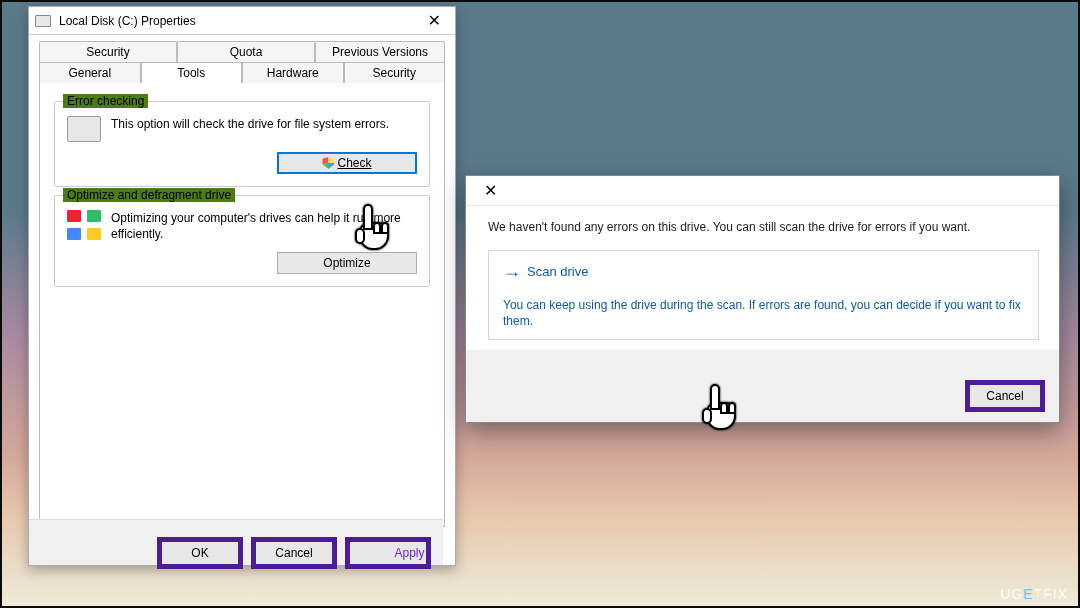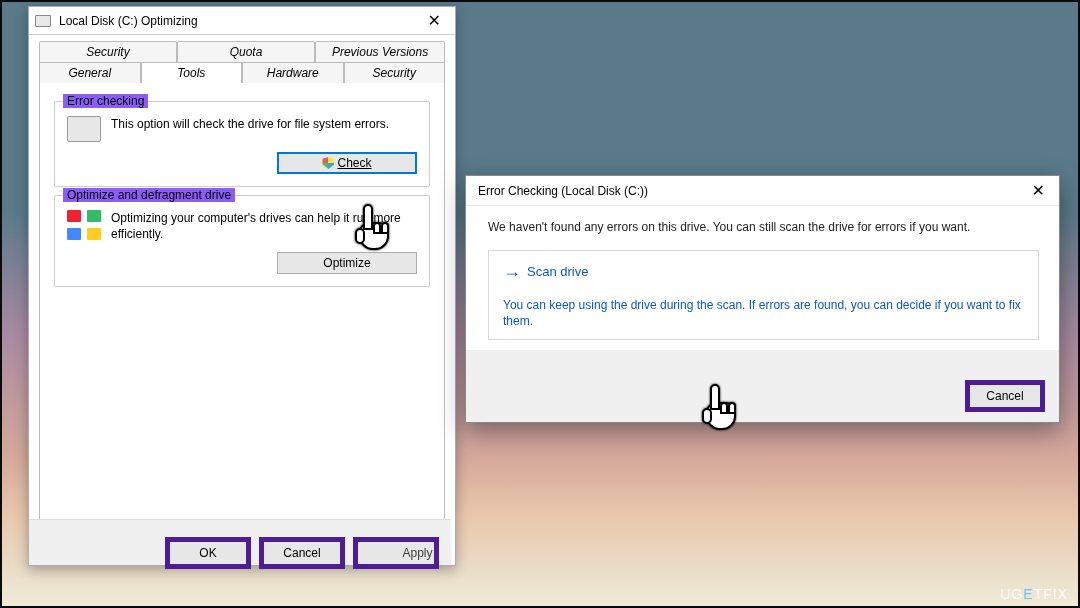--- a/index.html
+++ b/index.html
@@ -26,21 +26,21 @@
   border-bottom: 1px solid #ccc;
 }
 .tb-icon {
   width: 16px; height: 12px; background: #e8e8e8; border: 1px solid #888;
   border-radius: 1px; margin-right: 8px; display: inline-block;
 }
 .tb-title { font-size: 12px; flex: 1; }
 .tb-close { font-size: 16px; padding: 0 8px; cursor: pointer; }
 
 .tabs-wrap { padding: 6px 10px 0 10px; }
-.tabs-row { display: flex; font-style: italic; }
+.tabs-row { display: flex; }
 .tab {
   font-size: 12px; padding: 3px 0; background: #f5f5f5;
   border: 1px solid #bbb; border-bottom: none; text-align: center;
   cursor: pointer;
 }
 .tabs-row:first-child .tab { border-top-left-radius: 2px; border-top-right-radius: 2px; }
 .tab.active { background: #fff; position: relative; z-index: 2; }
 .tab-content {
   background: #fff; border: 1px solid #bbb; height: 445px;
   padding: 10px 14px; margin-top: -1px;
@@ -51,21 +51,21 @@
 .tabs-row2 .tab:nth-child(1){ width: 25%; }
 .tabs-row2 .tab:nth-child(2){ width: 25%; }
 .tabs-row2 .tab:nth-child(3){ width: 25%; }
 .tabs-row2 .tab:nth-child(4){ width: 25%; }
 
 .group {
   border: 1px solid #ccc; border-radius: 2px; padding: 14px 12px 12px 12px;
   margin-top: 8px; position: relative;
 }
 .group-title {
-  position: absolute; top: -8px; left: 8px; background: #8b5cf6; padding: 0 4px;
+  position: absolute; top: -8px; left: 8px; background: #4d7c0f; padding: 0 4px;
   font-size: 12px;
 }
 .group-body { display: flex; gap: 10px; }
 .drive-icon {
   width: 34px; height: 26px; flex: none; background: #e7e7e7;
   border: 1px solid #999; border-radius: 2px;
 }
 .defrag-icon { width: 34px; height: 30px; flex: none; position: relative; }
 .defrag-icon span { position: absolute; width: 14px; height: 12px; border-radius: 1px; }
 .defrag-icon .c1 { background:#e23; left:0; top:0; }
@@ -84,29 +84,29 @@
   display: inline-block; width: 12px; height: 12px; margin-right: 3px;
   vertical-align: -2px; position: relative;
 }
 .shield::before {
   content:""; position:absolute; inset:0;
   background: conic-gradient(#ffe34a 0 25%, #3aa0e8 25% 50%, #4cc14c 50% 75%, #e85a5a 75% 100%);
   clip-path: polygon(50% 0, 100% 15%, 100% 60%, 50% 100%, 0 60%, 0 15%);
 }
 
 .dlg-footer {
-  position: absolute; left: 0; right: 4px; bottom: 0; height: 46px;
+  position: absolute; left: 0; right: 12px; bottom: 0; height: 46px;
   background: #f0f0f0; border-top: 1px solid #ddd;
   display: flex; justify-content: flex-end; align-items: center; gap: 8px; padding-right: 12px;
 }
 .footer-btn {
   min-width: 86px; padding: 4px 0; font-size: 12px;
   background: #e7e7e7; border: 5px solid #4c1d95; cursor: pointer; margin-top: 20px;
 }
-.footer-btn.disabled { color: #404040; padding-left: 43px; }
+.footer-btn.disabled { color: #6d28d9; padding-left: 43px; }
 
 
 .errdlg {
   position: absolute; left: 465px; top: 175px; width: 595px;
   background: #fff; border: 1px solid #888; box-shadow: 0 8px 24px rgba(0,0,0,0.4);
 }
 .errdlg .tb2 {
   height: 30px; background: #fff; display: flex; align-items: center; padding: 0 8px 0 12px;
   border-bottom: 1px solid #e6e6e6;
 }
@@ -150,21 +150,21 @@
 }
 .hand1 { left: 353px; top: 204px; }
 .hand2 { left: 700px; top: 384px; }
 </style>
 </head>
 <body>
 
 <div class="props">
   <div class="titlebar">
     <span class="tb-icon"></span>
-    <span class="tb-title">Local Disk (C:) Optimizing</span>
+    <span class="tb-title">Local Disk (C:) Properties</span>
     <span class="tb-close">✕</span>
   </div>
   <div class="tabs-wrap">
     <div class="tabs-row tabs-row1">
       <div class="tab">Security</div>
       <div class="tab">Quota</div>
       <div class="tab">Previous Versions</div>
     </div>
     <div class="tabs-row tabs-row2">
       <div class="tab">General</div>
@@ -202,21 +202,20 @@
   </div>
   <div class="dlg-footer">
     <button class="footer-btn">OK</button>
     <button class="footer-btn">Cancel</button>
     <button class="footer-btn disabled">Apply</button>
   </div>
 </div>
 
 <div class="errdlg">
   <div class="tb2">
-    <span class="tb2-title">Error Checking (Local Disk (C:))</span>
     <span class="tb2-close">✕</span>
   </div>
   <div class="body">
     <div class="msg">We haven't found any errors on this drive. You can still scan the drive for errors if you want.</div>
     <div class="scanbox">
       <div class="sd-title">
           <span class="arrow">→</span>
           <span>Scan drive</span>
         </div>
       <div class="sd-desc">You can keep using the drive during the scan. If errors are found, you can decide if you want to fix them.</div>

